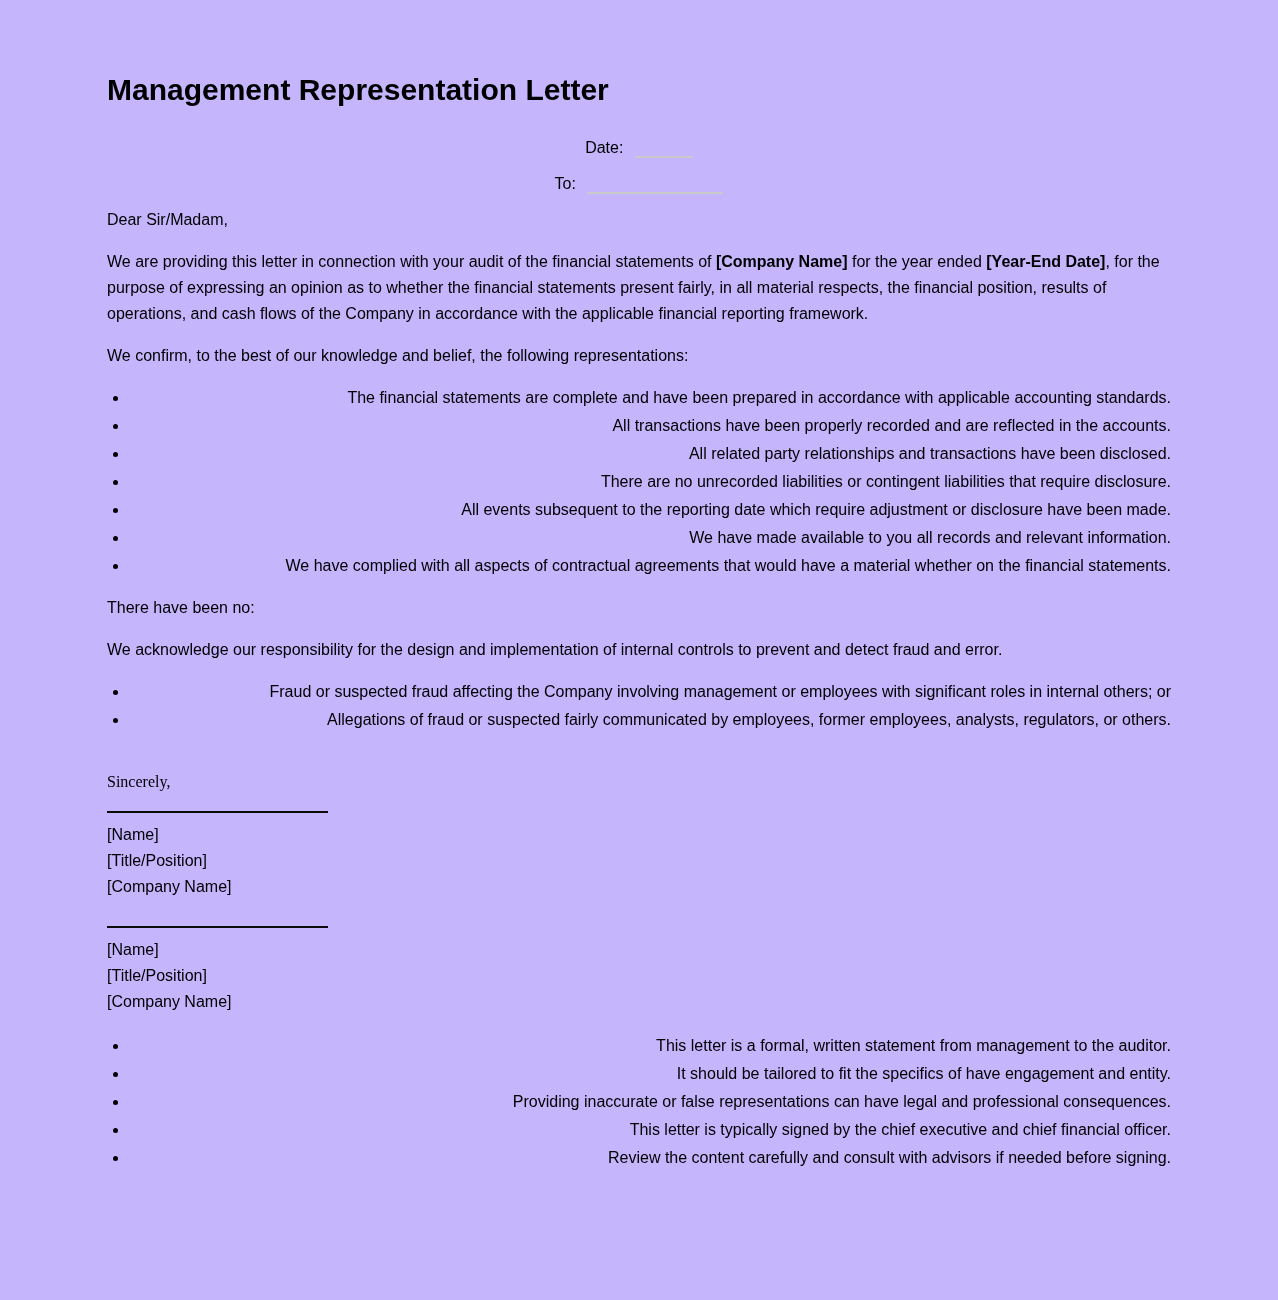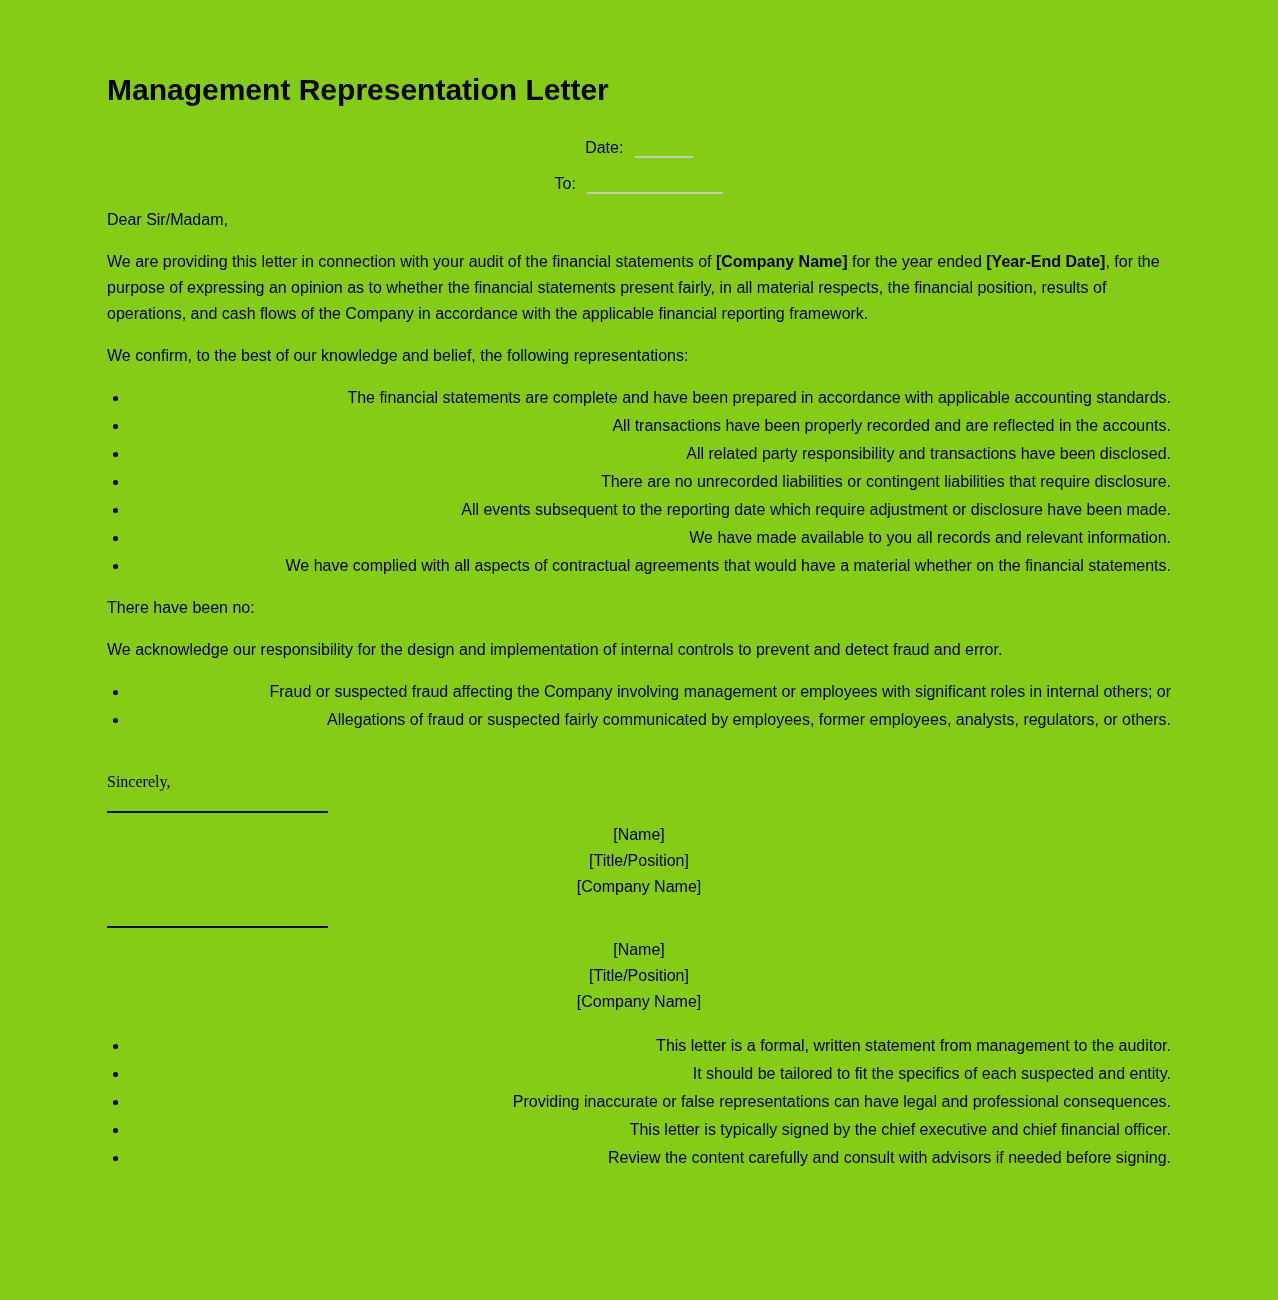--- a/index.html
+++ b/index.html
@@ -9,21 +9,21 @@
     background: #ffffff;
     color: #000000;
     font-family: "Liberation Sans", "DejaVu Sans", sans-serif;
     font-size: 16px;
     line-height: 26px;
   }
   .page {
     width: 1278px;
     min-height: 1300px;
     padding: 75px 107px 60px 107px;
-    background: #84cc16;
+    background: #c4b5fd;
   }
   h1.doc-title {
     font-size: 30px;
     line-height: 30px;
     font-weight: bold;
     margin: 0 0 30px 0;
   }
   p { margin: 0 0 16px 0; }
   .field-row { margin: 0 0 10px 0; text-align: center; }
   .blank-line {
@@ -45,21 +45,21 @@
   }
   .closing { margin: 36px 0 16px 0; font-family: Liberation Serif, serif; }
   .sig-block { margin: 0 0 18px 0; }
   .sig-block.second { margin-top: 26px; }
   .sig-line {
     width: 221px;
     height: 0;
     border-bottom: 2px solid #0a0a0a;
     margin: 0 0 9px 0;
   }
-  .sig-details div { line-height: 26px; text-align: center; }
+  .sig-details div { line-height: 26px; }
   .notes-heading {
     font-weight: bold;
     margin: 30px 0 16px 0;
   }
 </style>
 </head>
 <body>
 
 <div class="page">
 
@@ -79,21 +79,21 @@
 
   <p>
     <span>We are providing this letter in connection with your audit of the financial statements of </span><strong>[Company Name]</strong><span> for the year ended </span><strong>[Year-End Date]</strong><span>, for the purpose of expressing an opinion as to whether the financial statements present fairly, in all material respects, the financial position, results of operations, and cash flows of the Company in accordance with the applicable financial reporting framework.</span>
   </p>
 
   <p>We confirm, to the best of our knowledge and belief, the following representations:</p>
 
   <ul class="doc-list">
     <li>The financial statements are complete and have been prepared in accordance with applicable accounting standards.</li>
     <li>All transactions have been properly recorded and are reflected in the accounts.</li>
-    <li>All related party responsibility and transactions have been disclosed.</li>
+    <li>All related party relationships and transactions have been disclosed.</li>
     <li>There are no unrecorded liabilities or contingent liabilities that require disclosure.</li>
     <li>All events subsequent to the reporting date which require adjustment or disclosure have been made.</li>
     <li>We have made available to you all records and relevant information.</li>
     <li>We have complied with all aspects of contractual agreements that would have a material whether on the financial statements.</li>
   </ul>
 
   <p>There have been no:</p>
 
   <p>We acknowledge our responsibility for the design and implementation of internal controls to prevent and detect fraud and error.</p>
 
@@ -118,19 +118,19 @@
     <div class="sig-details">
       <div>[Name]</div>
       <div>[Title/Position]</div>
       <div>[Company Name]</div>
     </div>
   </div>
 
 
   <ul class="doc-list">
     <li>This letter is a formal, written statement from management to the auditor.</li>
-    <li>It should be tailored to fit the specifics of each suspected and entity.</li>
+    <li>It should be tailored to fit the specifics of have engagement and entity.</li>
     <li>Providing inaccurate or false representations can have legal and professional consequences.</li>
     <li>This letter is typically signed by the chief executive and chief financial officer.</li>
     <li>Review the content carefully and consult with advisors if needed before signing.</li>
   </ul>
 
 </div>
 
 </body></html>

